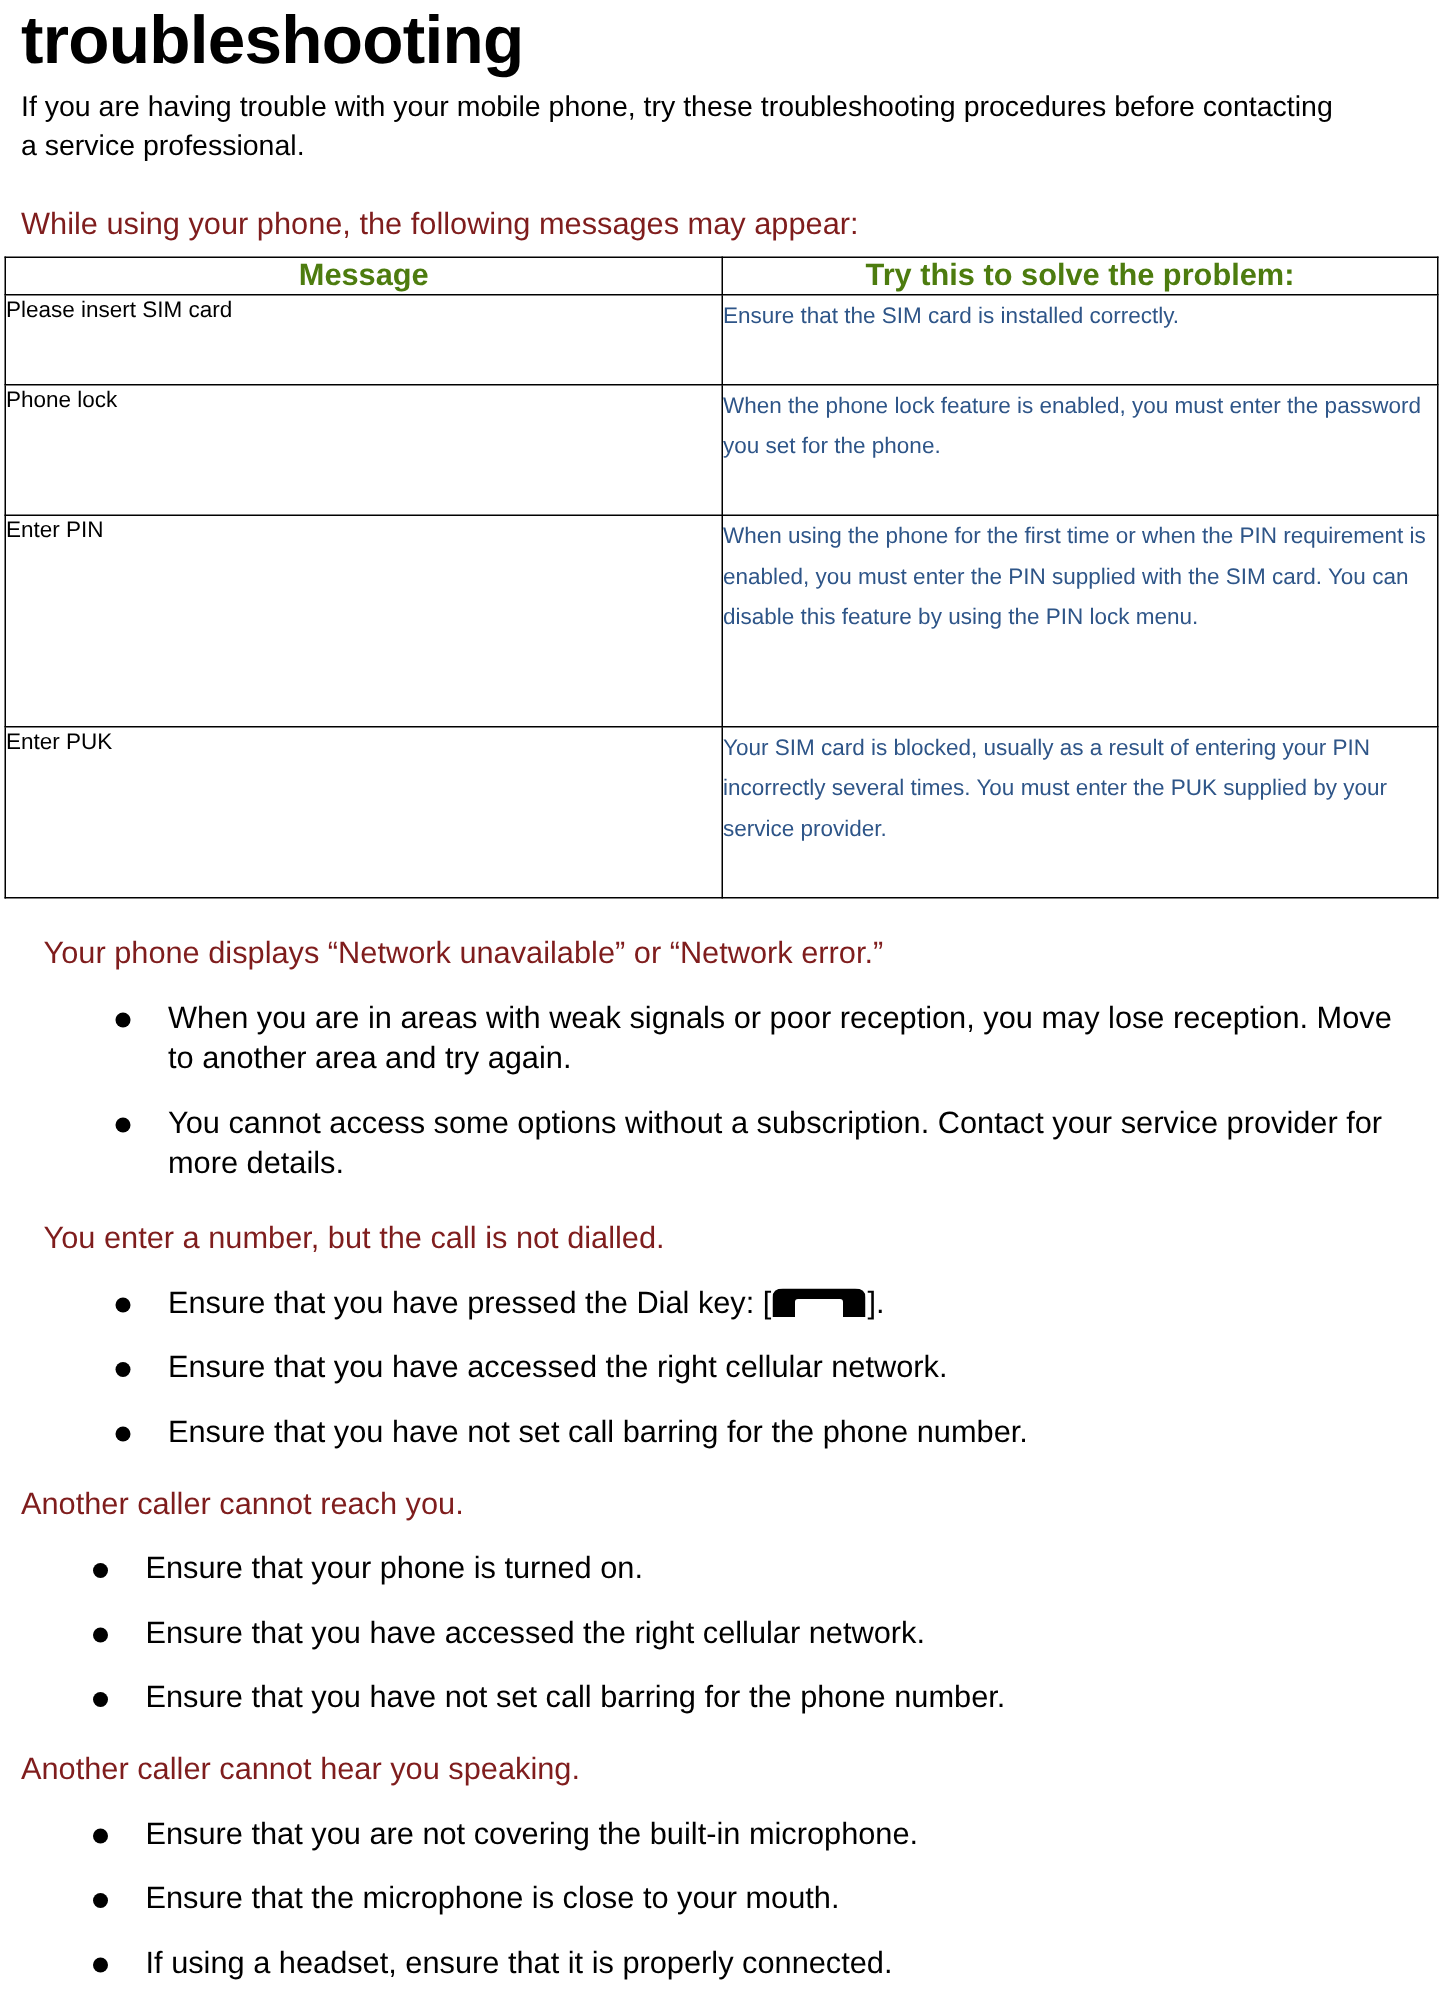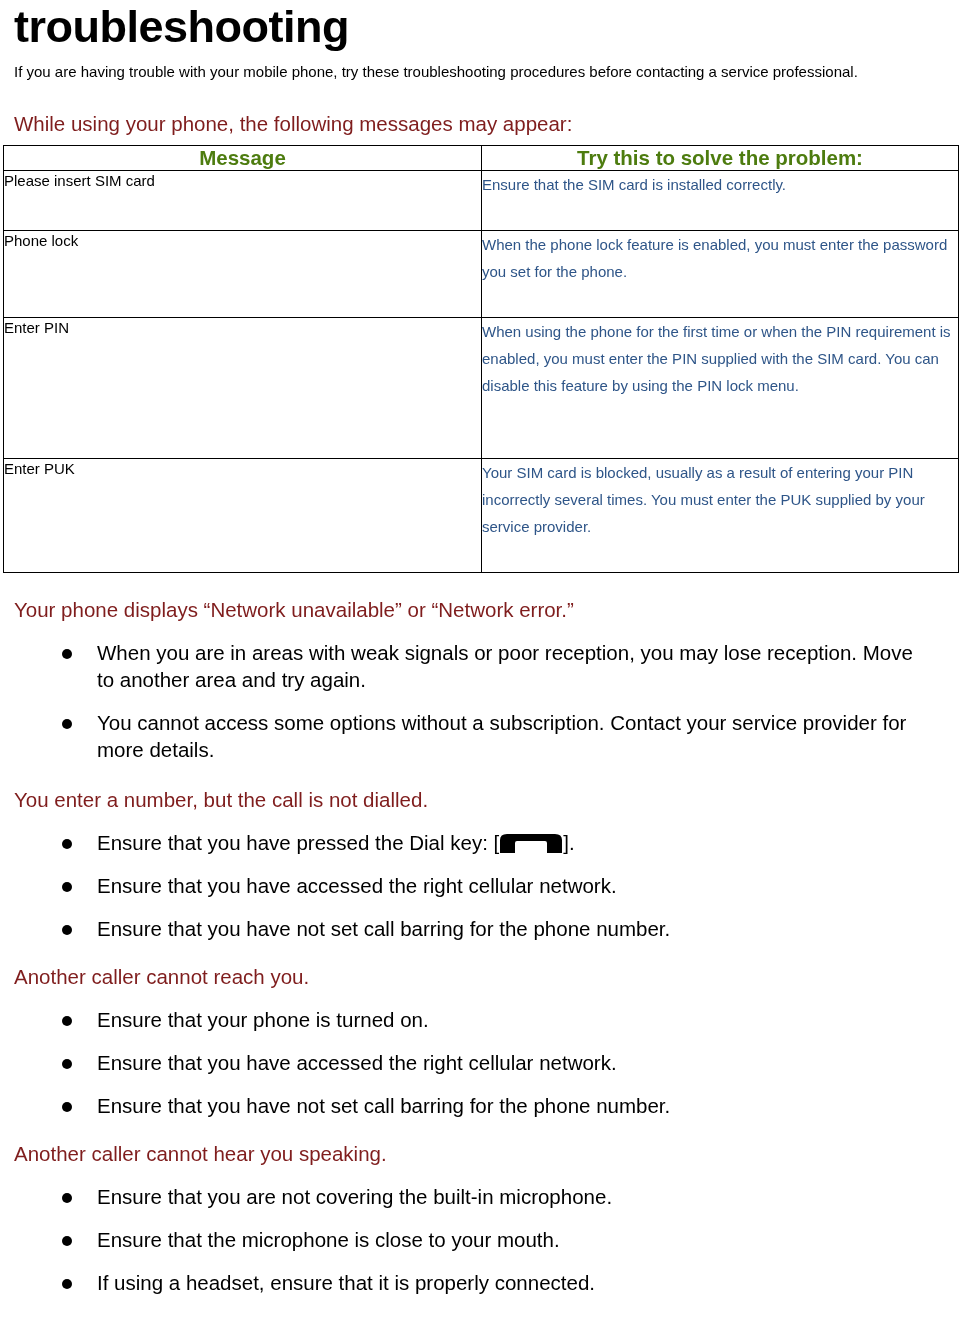--- a/index.html
+++ b/index.html
@@ -28,21 +28,21 @@
     font-weight: bold;
     letter-spacing: -0.5px;
     color: #000000;
     line-height: 1.0;
     margin: 4px 0 0 14px;
     font-family: "Liberation Sans", sans-serif;
   }
 
   
   .intro {
-    font-size: 15px;
+    font-size: 19px;
     line-height: 26px;
     color: #000000;
     margin: 10px 0 0 14px;
     width: 880px;
   }
 
   
   .blue-heading {
     font-size: 20.5px;
     line-height: 26px;
@@ -112,21 +112,21 @@
     content: "";
     position: absolute;
     left: -35px;
     top: 10px;
     width: 10px;
     height: 10px;
     border-radius: 50%;
     background: #000000;
   }
 
-  .section { margin-top: 24px; }
+  .section { margin-top: 24px; padding-left: 15px; }
   .section-tight { margin-top: 22px; }
 
   
   .handset-icon {
     display: inline-block;
     width: 62px;
     height: 20px;
     vertical-align: -4px;
     margin: 0 1px;
   }

